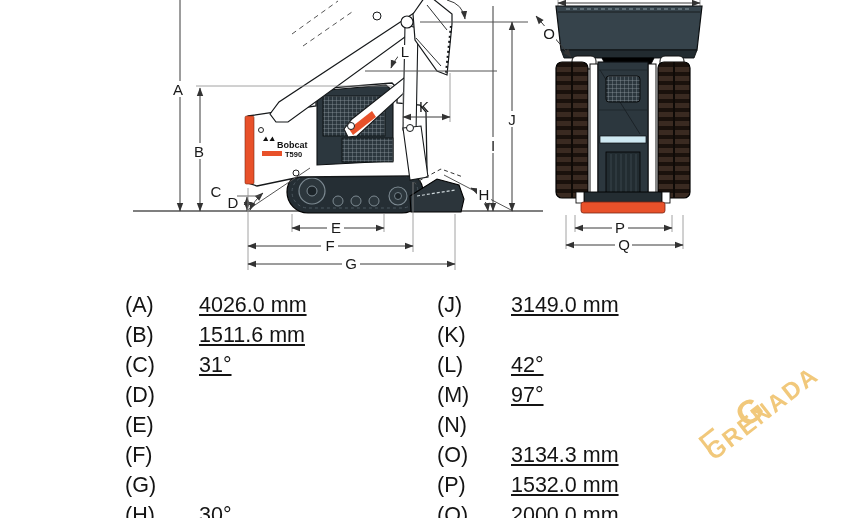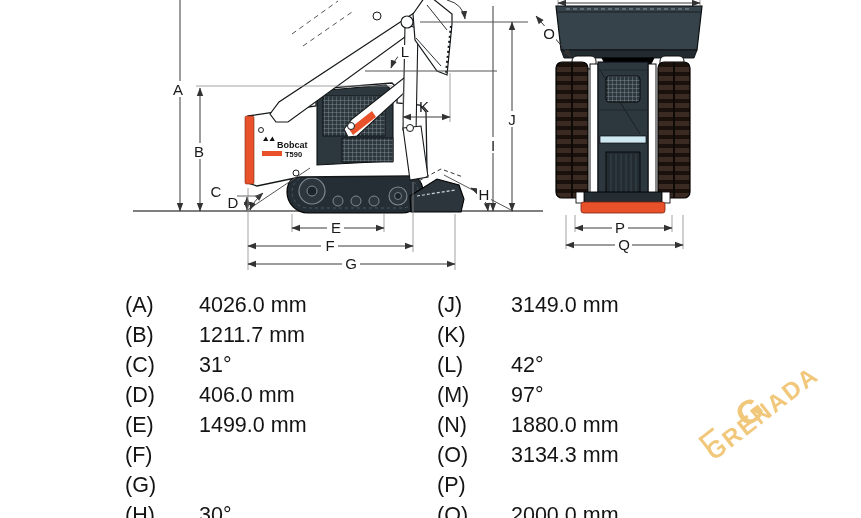--- a/index.html
+++ b/index.html
@@ -9,21 +9,21 @@
   }
   #diagram{position:absolute;left:0;top:0;}
   .dim-label{font-family:"Liberation Sans",sans-serif;font-size:15px;fill:#1a1a1a;}
   .brand{font-family:"Liberation Sans",sans-serif;font-weight:bold;fill:#111;}
   
   .spec-col{position:absolute;top:290px;font-size:21.5px;color:#141414;}
   .spec-col.left{left:125px;}
   .spec-col.right{left:437px;}
   .spec-row{height:30px;display:flex;align-items:center;white-space:nowrap;}
   .spec-key{width:74px;flex:0 0 auto;}
-  .spec-val{flex:0 0 auto;}
+  .spec-val{flex:0 0 auto;text-decoration:underline;}
   
   .wm{position:absolute;left:0;top:0;width:861px;height:518px;pointer-events:none;opacity:.82;}
   .wm-bracket{
     position:absolute;left:702px;top:431px;width:15px;height:15px;
     border-left:3px solid #eebd5f;border-top:3px solid #eebd5f;
     transform:rotate(-38deg);
   }
   .wm-g{
     position:absolute;left:737px;top:393px;font-size:33px;font-weight:bold;
     color:#eebd5f;transform:rotate(-38deg);letter-spacing:0;
@@ -235,33 +235,31 @@
   </g>
 </svg>
 
 <div class="spec-col left">
   <div class="spec-row">
       <span class="spec-key">(A)</span>
       <span class="spec-val">4026.0 mm</span>
     </div>
   <div class="spec-row">
       <span class="spec-key">(B)</span>
-      <span class="spec-val">1211.7 mm</span>
+      <span class="spec-val">1511.6 mm</span>
     </div>
   <div class="spec-row">
       <span class="spec-key">(C)</span>
       <span class="spec-val">31°</span>
     </div>
   <div class="spec-row">
       <span class="spec-key">(D)</span>
-      <span class="spec-val">406.0 mm</span>
     </div>
   <div class="spec-row">
       <span class="spec-key">(E)</span>
-      <span class="spec-val">1499.0 mm</span>
     </div>
   <div class="spec-row">
       <span class="spec-key">(F)</span>
     </div>
   <div class="spec-row">
       <span class="spec-key">(G)</span>
     </div>
   <div class="spec-row">
       <span class="spec-key">(H)</span>
       <span class="spec-val">30°</span>
@@ -279,28 +277,28 @@
   <div class="spec-row">
       <span class="spec-key">(L)</span>
       <span class="spec-val">42°</span>
     </div>
   <div class="spec-row">
       <span class="spec-key">(M)</span>
       <span class="spec-val">97°</span>
     </div>
   <div class="spec-row">
       <span class="spec-key">(N)</span>
-      <span class="spec-val">1880.0 mm</span>
     </div>
   <div class="spec-row">
       <span class="spec-key">(O)</span>
       <span class="spec-val">3134.3 mm</span>
     </div>
   <div class="spec-row">
       <span class="spec-key">(P)</span>
+      <span class="spec-val">1532.0 mm</span>
     </div>
   <div class="spec-row">
       <span class="spec-key">(Q)</span>
       <span class="spec-val">2000.0 mm</span>
     </div>
 </div>
 
 <div class="wm">
   <div class="wm-bracket"></div>
   <div class="wm-g">G</div>

